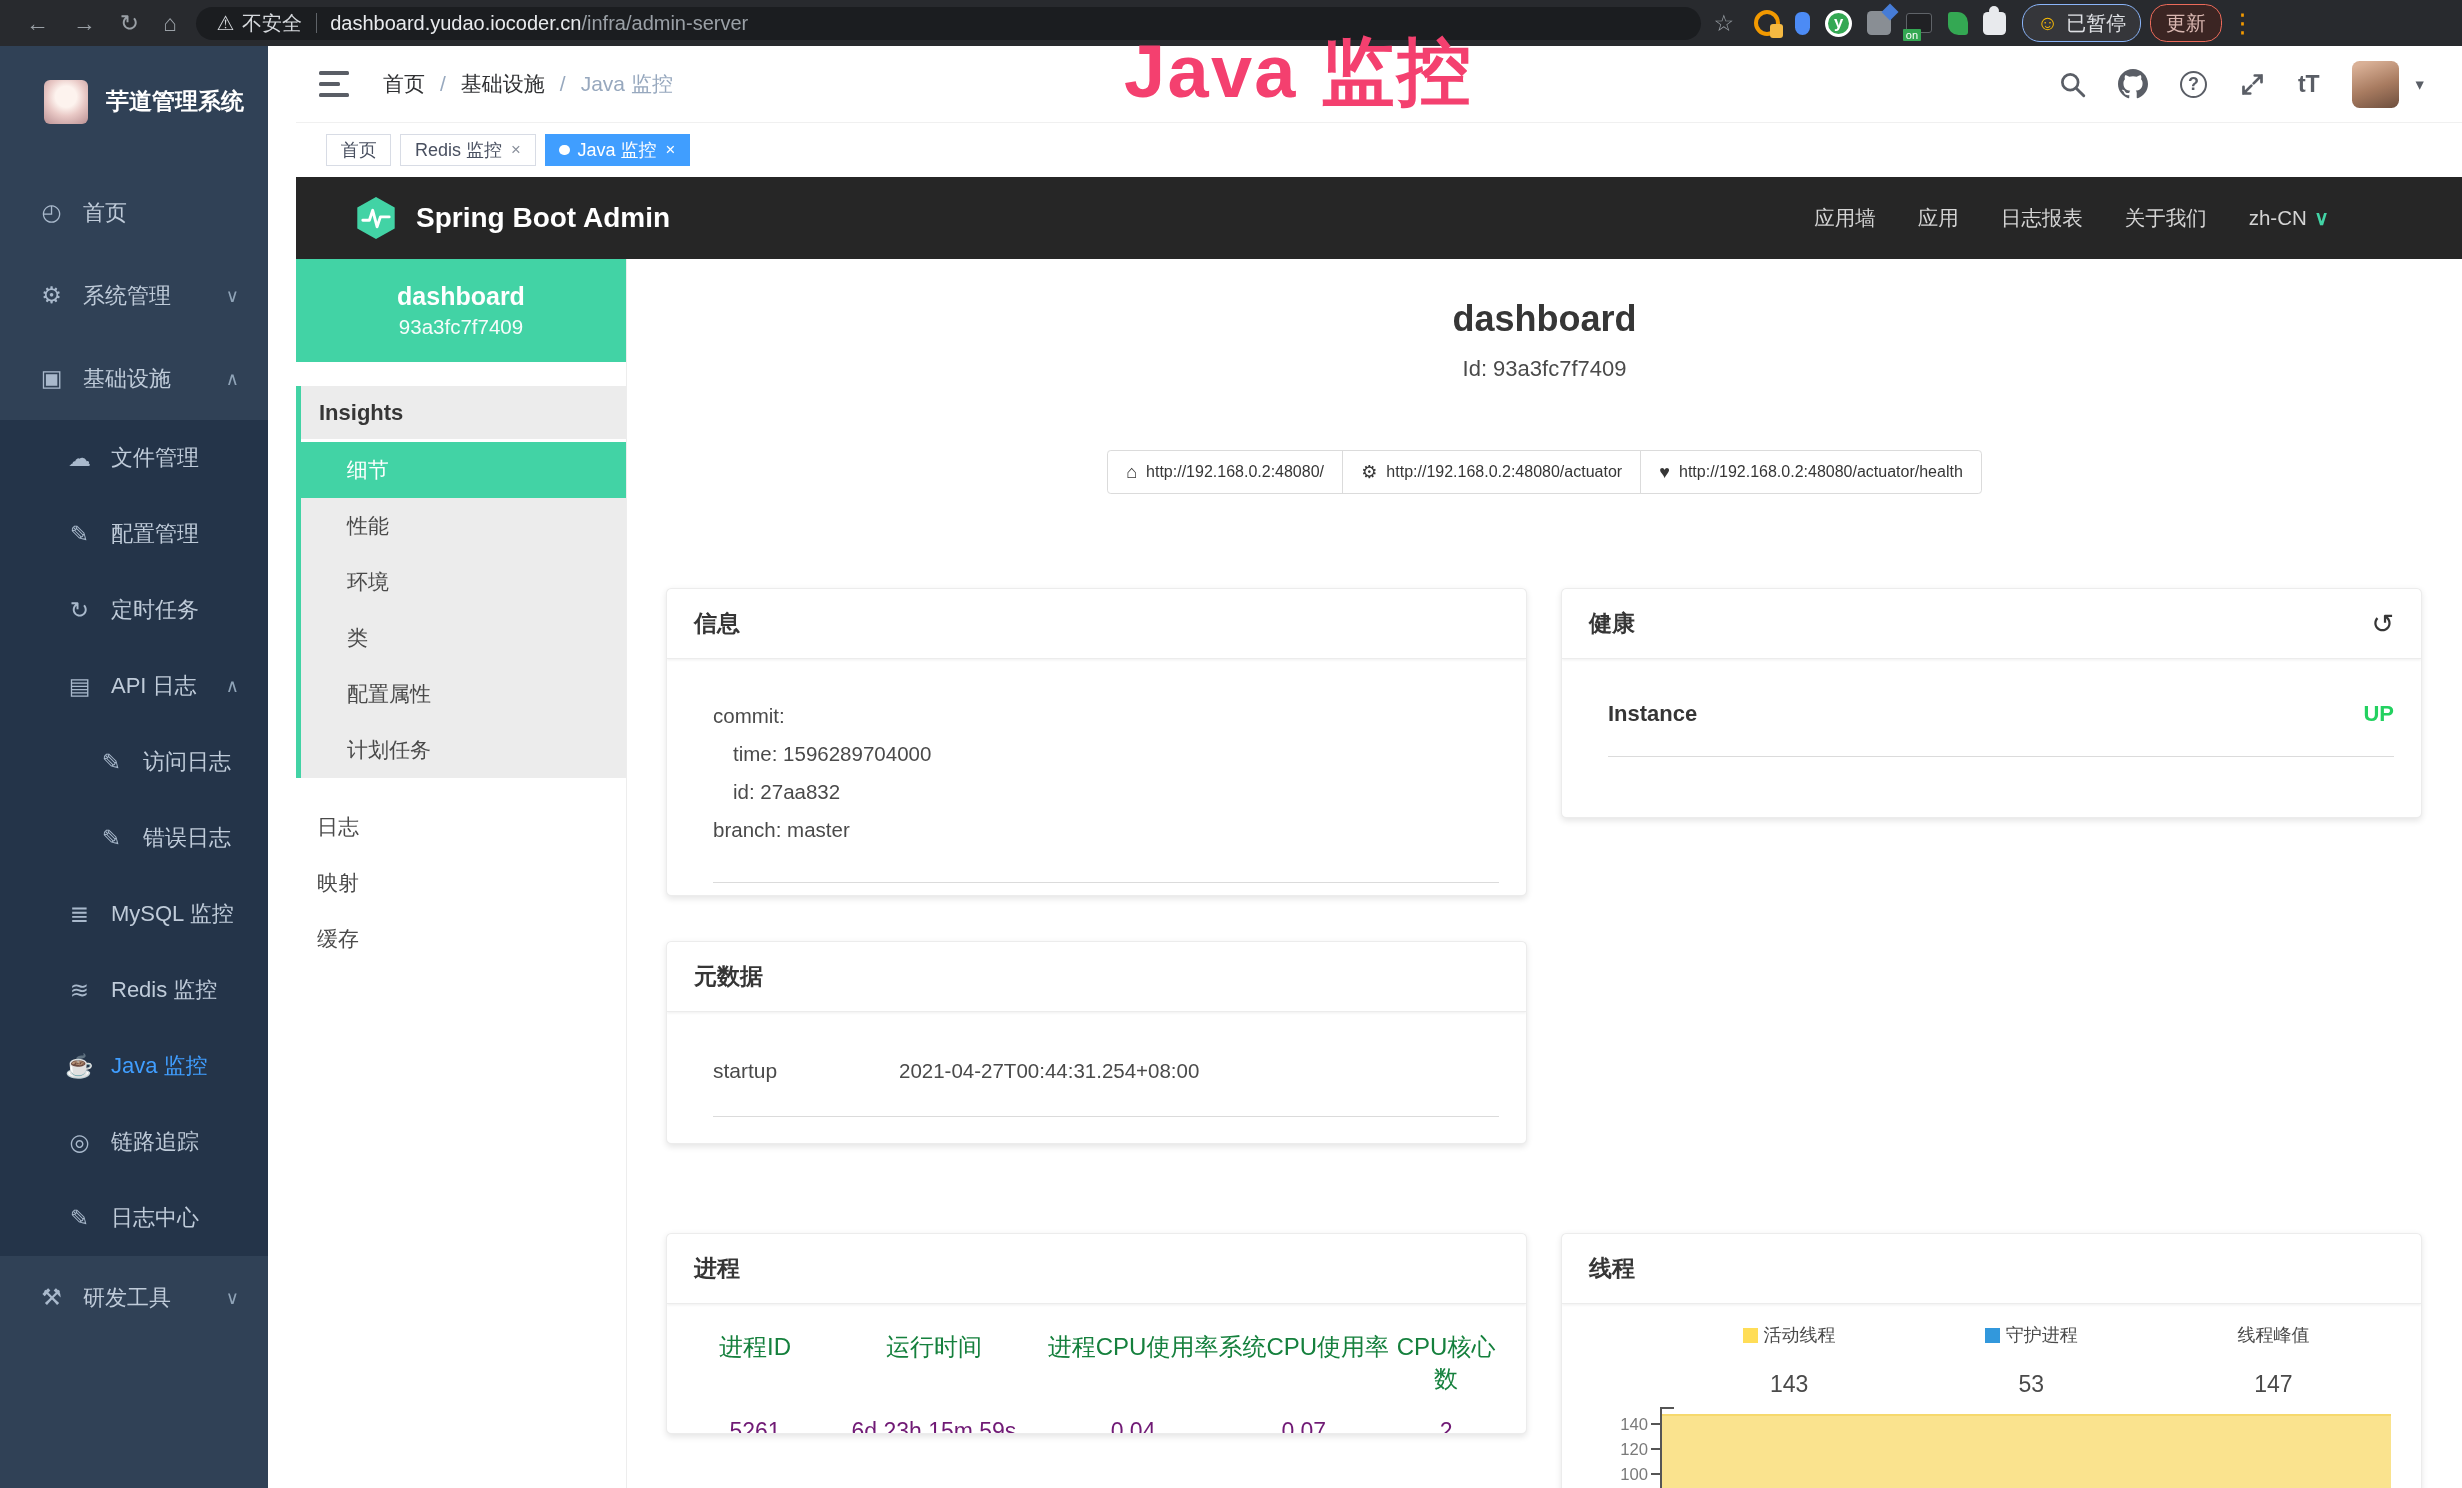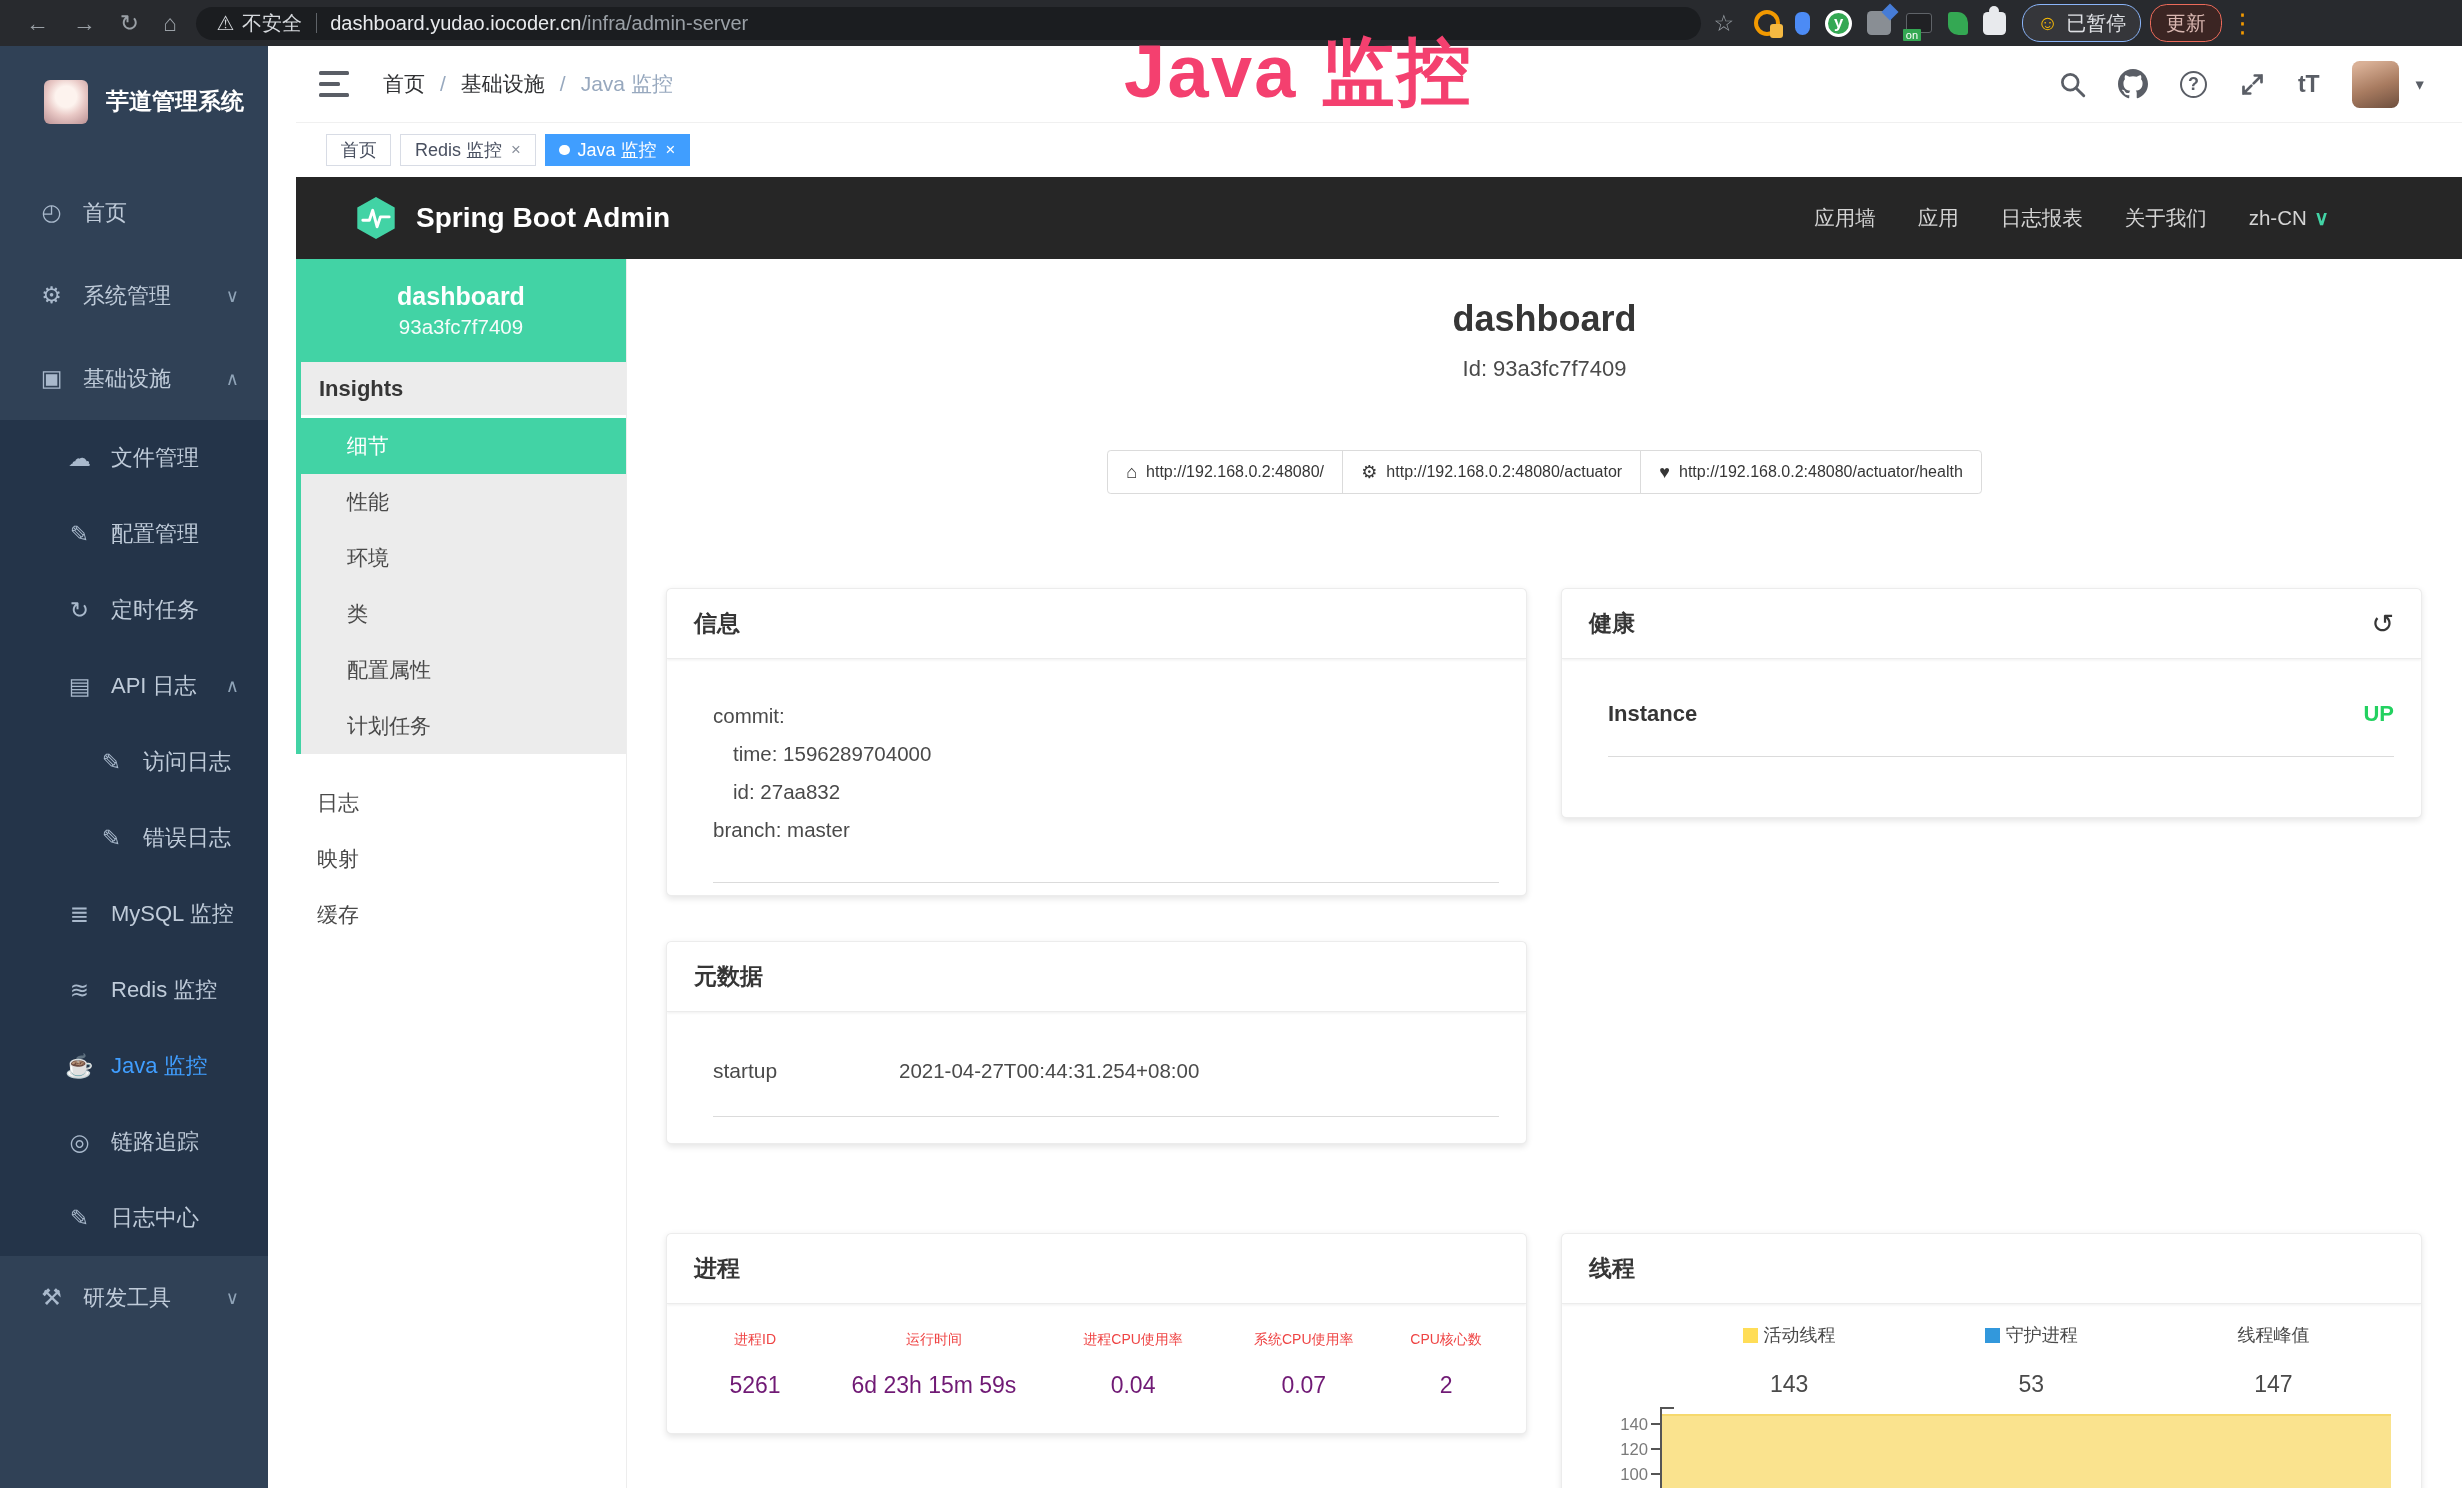--- a/index.html
+++ b/index.html
@@ -94,21 +94,21 @@
   .sba-nav{margin-left:auto;display:flex;align-items:center;gap:42px;}
   .sba-nav .n-item{color:#d4d4d4;font-size:20.5px;}
   .sba-nav .n-loc{color:#d4d4d4;font-size:20.5px;display:flex;align-items:center;gap:7.6px;}
   .sba-nav .n-caret{color:#42d3a5;font-size:20px;font-weight:bold;}
 
   .sba-side{position:absolute;top:213px;left:0;bottom:0;width:331px;background:#fff;border-right:0.8px solid #ededed;}
   .inst-head{height:103px;background:#42d3a5;color:#fff;display:flex;flex-direction:column;
              align-items:center;justify-content:center;gap:4.6px;}
   .inst-name{font-size:25px;font-weight:bold;}
   .inst-id{font-size:20.5px;opacity:.95;}
-  .insights{background:#ececec;border-left:5.3px solid #42d3a5;}
+  .insights{background:#ececec;border-left:5.3px solid #42d3a5;margin-top:24px;}
   .ins-label{height:56px;display:flex;align-items:center;padding-left:18px;font-size:22px;font-weight:bold;
              color:#363636;border-bottom:3px solid #fff;}
   .ins-item{height:56px;display:flex;align-items:center;padding-left:46px;font-size:21px;color:#4a4a4a;cursor:pointer;}
   .ins-item.active{background:#42d3a5;color:#fff;margin-left:-5.3px;padding-left:51px;}
   .plain-list{margin-top:21px;}
   .pl-item{height:56px;display:flex;align-items:center;padding-left:21px;font-size:21px;color:#4a4a4a;cursor:pointer;}
 
   .sba-main{position:absolute;top:213px;left:331px;right:0;bottom:0;background:#fff;}
   .m-title{position:absolute;top:39px;left:0;right:0;text-align:center;font-size:36px;font-weight:bold;color:#363636;}
   .m-id{position:absolute;top:97px;left:0;right:0;text-align:center;font-size:22px;color:#4a4a4a;}
@@ -142,21 +142,21 @@
 
   .h-row{display:flex;justify-content:space-between;margin:0 27px 0 46px;padding:42px 0 29px 0;
          border-bottom:0.8px solid #dbdbdb;}
   .h-name{font-size:22px;font-weight:bold;color:#363636;}
   .h-up{font-size:22px;font-weight:bold;color:#23d160;}
 
   .proc-body{padding:27px 23px 0 23px;}
   .proc-row{display:flex;text-align:center;}
   .proc-row .pc{flex:0 0 auto;}
   .pc1{width:16%;} .pc2{width:28%;} .pc3{width:21%;} .pc4{width:21%;} .pc5{width:14%;}
-  .proc-head{font-size:14px;color:#ef4444;}
+  .proc-head{font-size:24px;color:#15803d;}
   .proc-vals{font-size:23px;color:#701a75;margin-top:23px;align-items:center;}
 
   .thr-legend{position:absolute;top:89px;left:106px;right:26.5px;display:flex;}
   .thr-col{width:273px;text-align:center;font-size:18px;color:#4a4a4a;}
   .sq{display:inline-block;width:15px;height:15px;margin-right:6px;vertical-align:-1.5px;}
   .sq-y{background:#ffdd57;} .sq-b{background:#3298dc;}
   .thr-vals{position:absolute;top:137px;left:106px;right:26.5px;display:flex;}
   .thr-vals .thr-col{font-size:23px;}
   .thr-chart{position:absolute;left:42px;right:30px;top:171px;height:228px;}
   .ylab{position:absolute;left:0;width:44px;text-align:right;font-size:16.7px;color:#7a7a7a;line-height:23px;}

